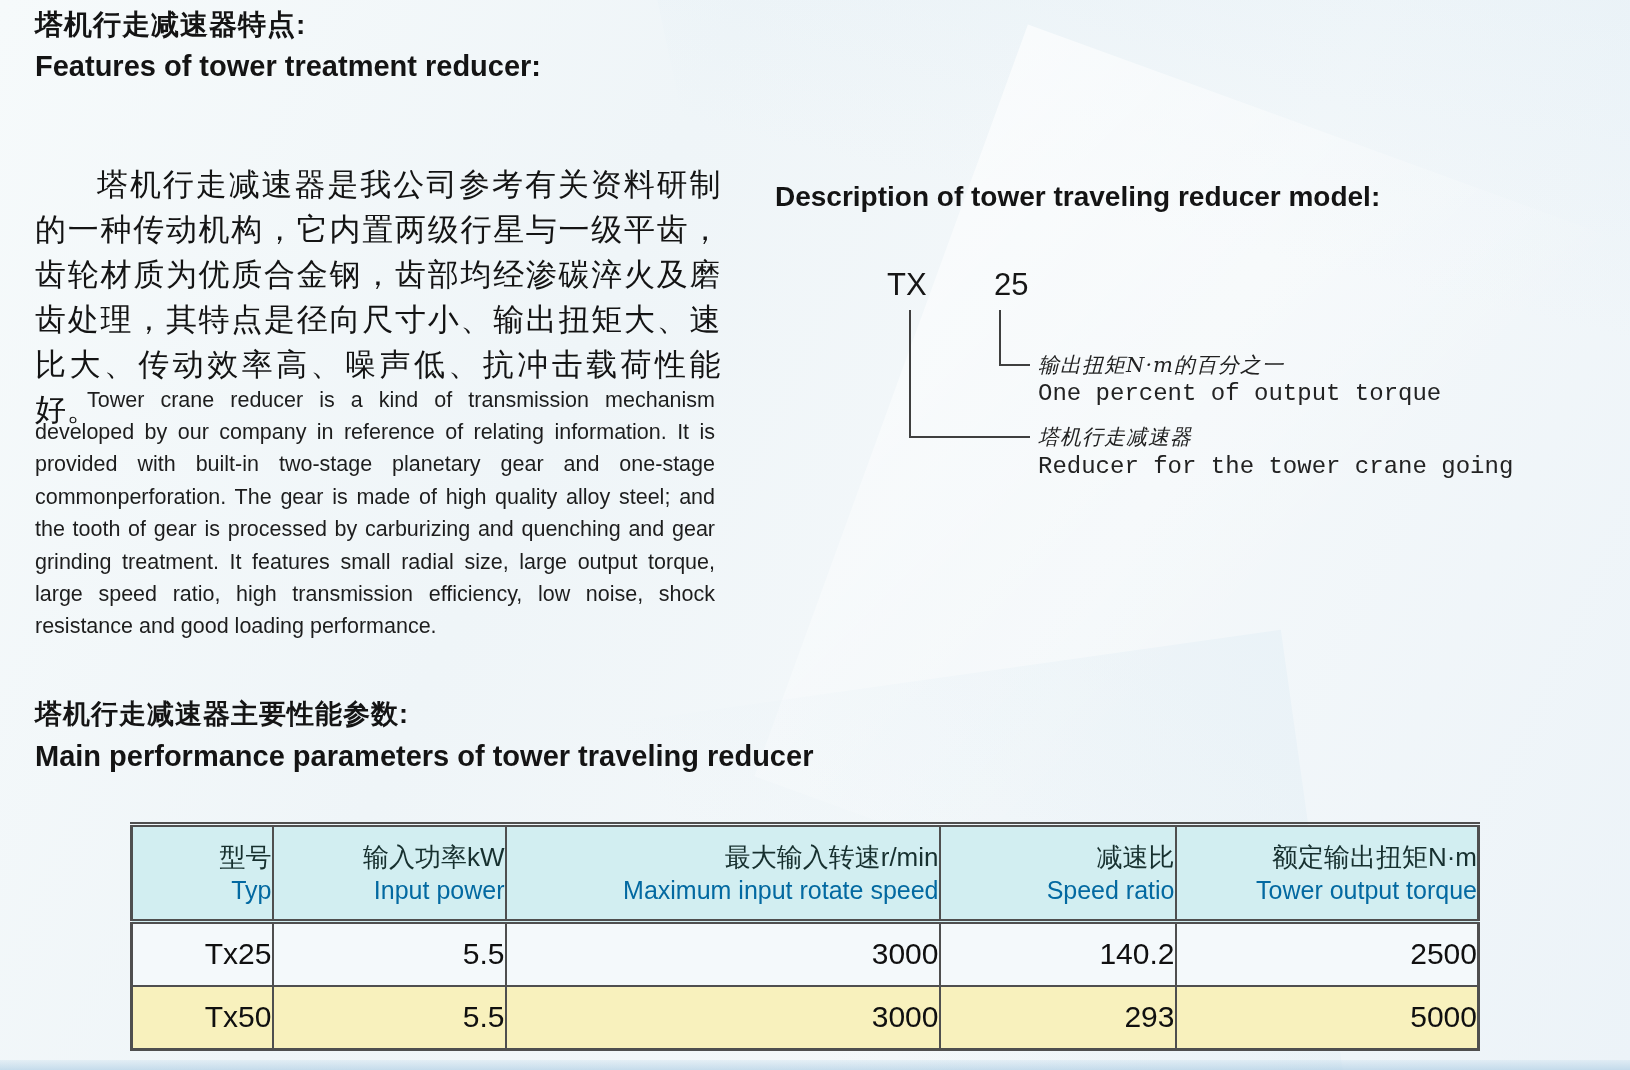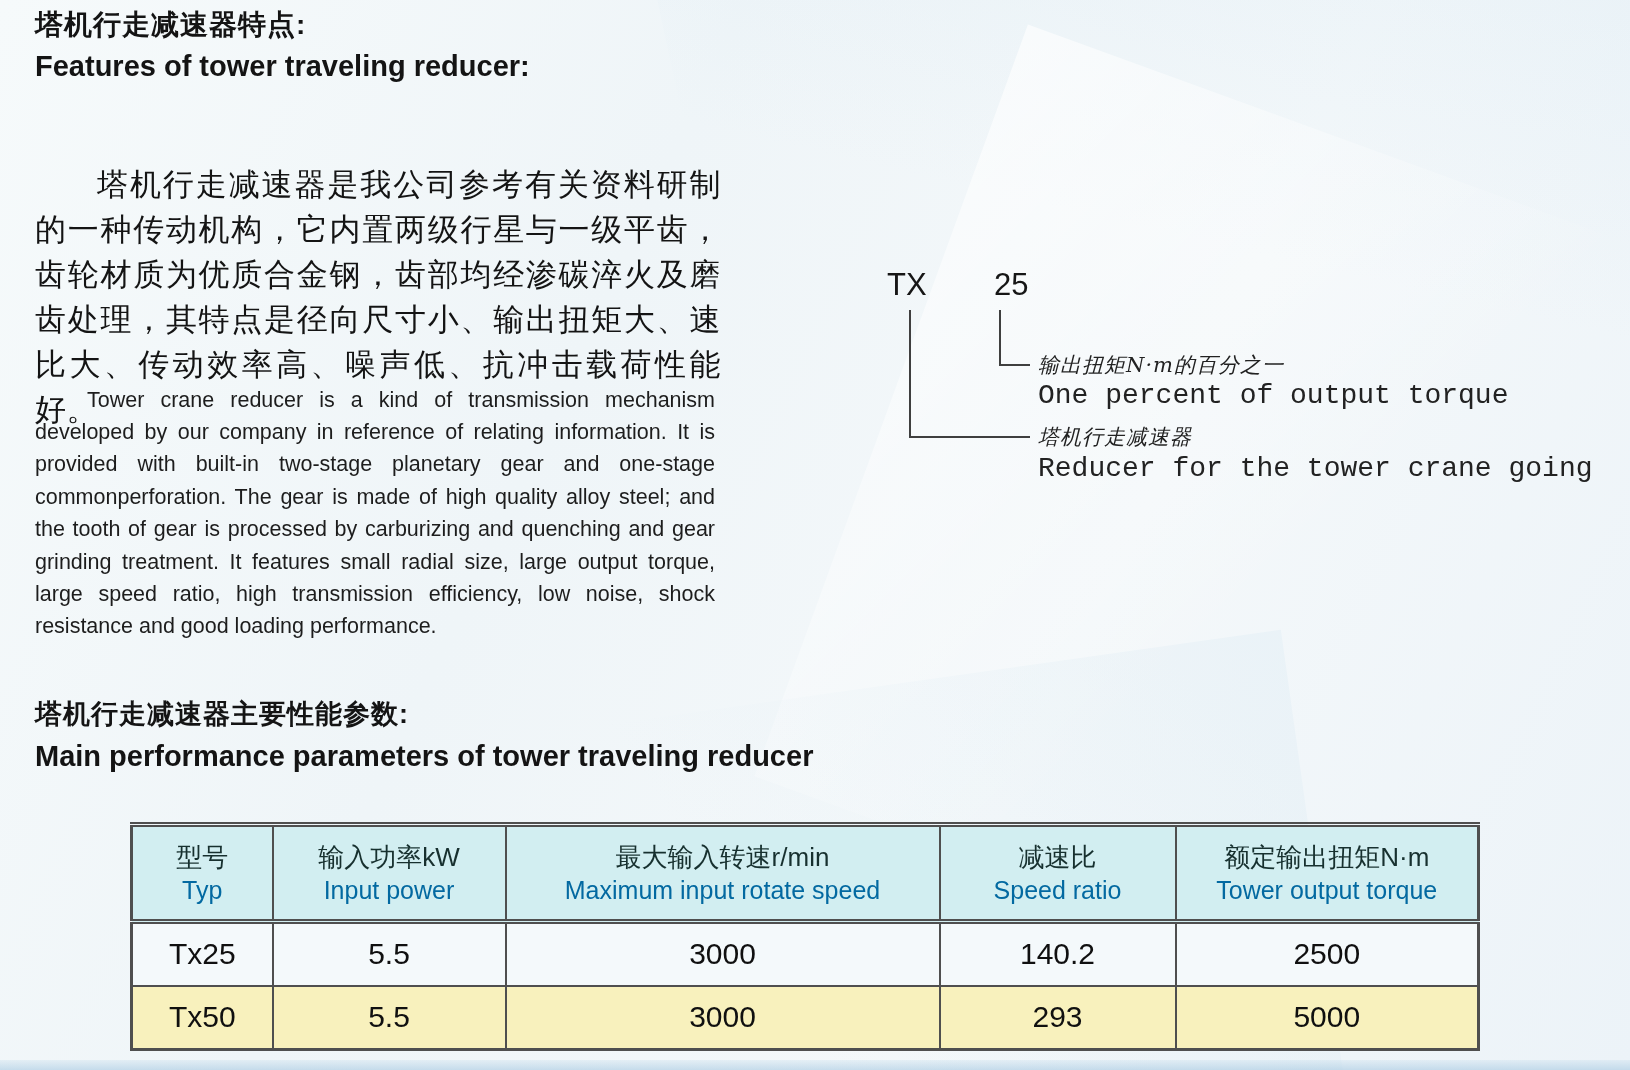--- a/index.html
+++ b/index.html
@@ -46,41 +46,41 @@
   #model-title-zh { left:775px; top:138px; font-size:27px; }
   #model-title-en { left:775px; top:181px; font-size:28px; }
 
   .diagram { position:absolute; left:860px; top:265px; width:600px; height:235px; }
   .diagram .code { position:absolute; top:2px; font-size:31px; color:#161616; }
   #code-prefix { left:27px; }
   #code-number { left:134px; }
   .diagram svg { position:absolute; left:0; top:0; }
   .dlabel { position:absolute; left:178px; white-space:nowrap; color:#222; }
   .dlabel.zh { font-family:"DejaVu Serif", serif; font-style:italic; font-size:21px; letter-spacing:1px; }
-  .dlabel.en { font-family:"Liberation Mono", monospace; font-size:28px; }
+  .dlabel.en { font-family:"Liberation Mono", monospace; font-size:24px; }
   #note1-zh { top:86px; }
   #note1-en { top:115px; }
   #note2-zh { top:158px; }
   #note2-en { top:188px; }
 
   #params-title-zh { left:35px; top:696px; font-size:27px; }
   #params-title-en { left:35px; top:740px; font-size:29px; }
 
   table.params {
     position:absolute; left:130px; top:822px; width:1347px;
     border-collapse:collapse; table-layout:fixed;
     border:3px solid #4f4f4f;
   }
   table.params col.c1 { width:141px; }
   table.params col.c2 { width:233px; }
   table.params col.c3 { width:434px; }
   table.params col.c4 { width:236px; }
   table.params col.c5 { width:303px; }
   table.params th, table.params td {
-    border:2px solid #4f4f4f; text-align:center; vertical-align:middle; padding:0;
+    border:2px solid #4f4f4f; text-align:right; vertical-align:middle; padding:0;
   }
   table.params thead tr { height:97px; }
   table.params tbody tr { height:64px; }
   table.params thead th {
     background:#d2eef1; font-weight:400;
     border-top:5px double #4f4f4f; border-bottom:5px double #4f4f4f;
   }
   .th-zh { font-size:26px; line-height:34px; color:#17302f; }
   .th-en { font-size:25px; line-height:33px; color:#0369a1; }
   table.params td { font-size:30px; color:#101010; }
@@ -91,25 +91,26 @@
 <body>
 
 <div class="page">
 
   <div class="streak s1"></div>
   <div class="streak s2"></div>
   <div class="streak s3"></div>
   <div class="streak s4"></div>
 
   <div class="h-zh" id="features-title-zh">塔机行走减速器特点:</div>
-  <div class="h-en" id="features-title-en">Features of tower traveling reducer:</div>
+  <div class="h-en" id="features-title-en">Features of tower treatment reducer:</div>
 
   <p id="para-zh">塔机行走减速器是我公司参考有关资料研制的一种传动机构，它内置两级行星与一级平齿，齿轮材质为优质合金钢，齿部均经渗碳淬火及磨齿处理，其特点是径向尺寸小、输出扭矩大、速比大、传动效率高、噪声低、抗冲击载荷性能好。</p>
   <p id="para-en">Tower crane reducer is a kind of transmission mechanism developed by our company in reference of relating information. It is provided with built-in two-stage planetary gear and one-stage commonperforation. The gear is made of high quality alloy steel; and the tooth of gear is processed by carburizing and quenching and gear grinding treatment. It features small radial size, large output torque, large speed ratio, high transmission efficiency, low noise, shock resistance and good loading performance.</p>
 
+  <div class="h-en" id="model-title-en">Description of tower traveling reducer model:</div>
 
   <div class="diagram">
     <span class="code" id="code-prefix">TX</span>
     <span class="code" id="code-number">25</span>
     <svg width="600" height="235">
       <path d="M 50 45 L 50 172 L 170 172" fill="none" stroke="#3f3f3f" stroke-width="2"></path>
       <path d="M 140 45 L 140 100 L 170 100" fill="none" stroke="#3f3f3f" stroke-width="2"></path>
     </svg>
     <div class="dlabel zh" id="note1-zh">输出扭矩N·m的百分之一</div>
     <div class="dlabel en" id="note1-en">One percent of output torque</div>

